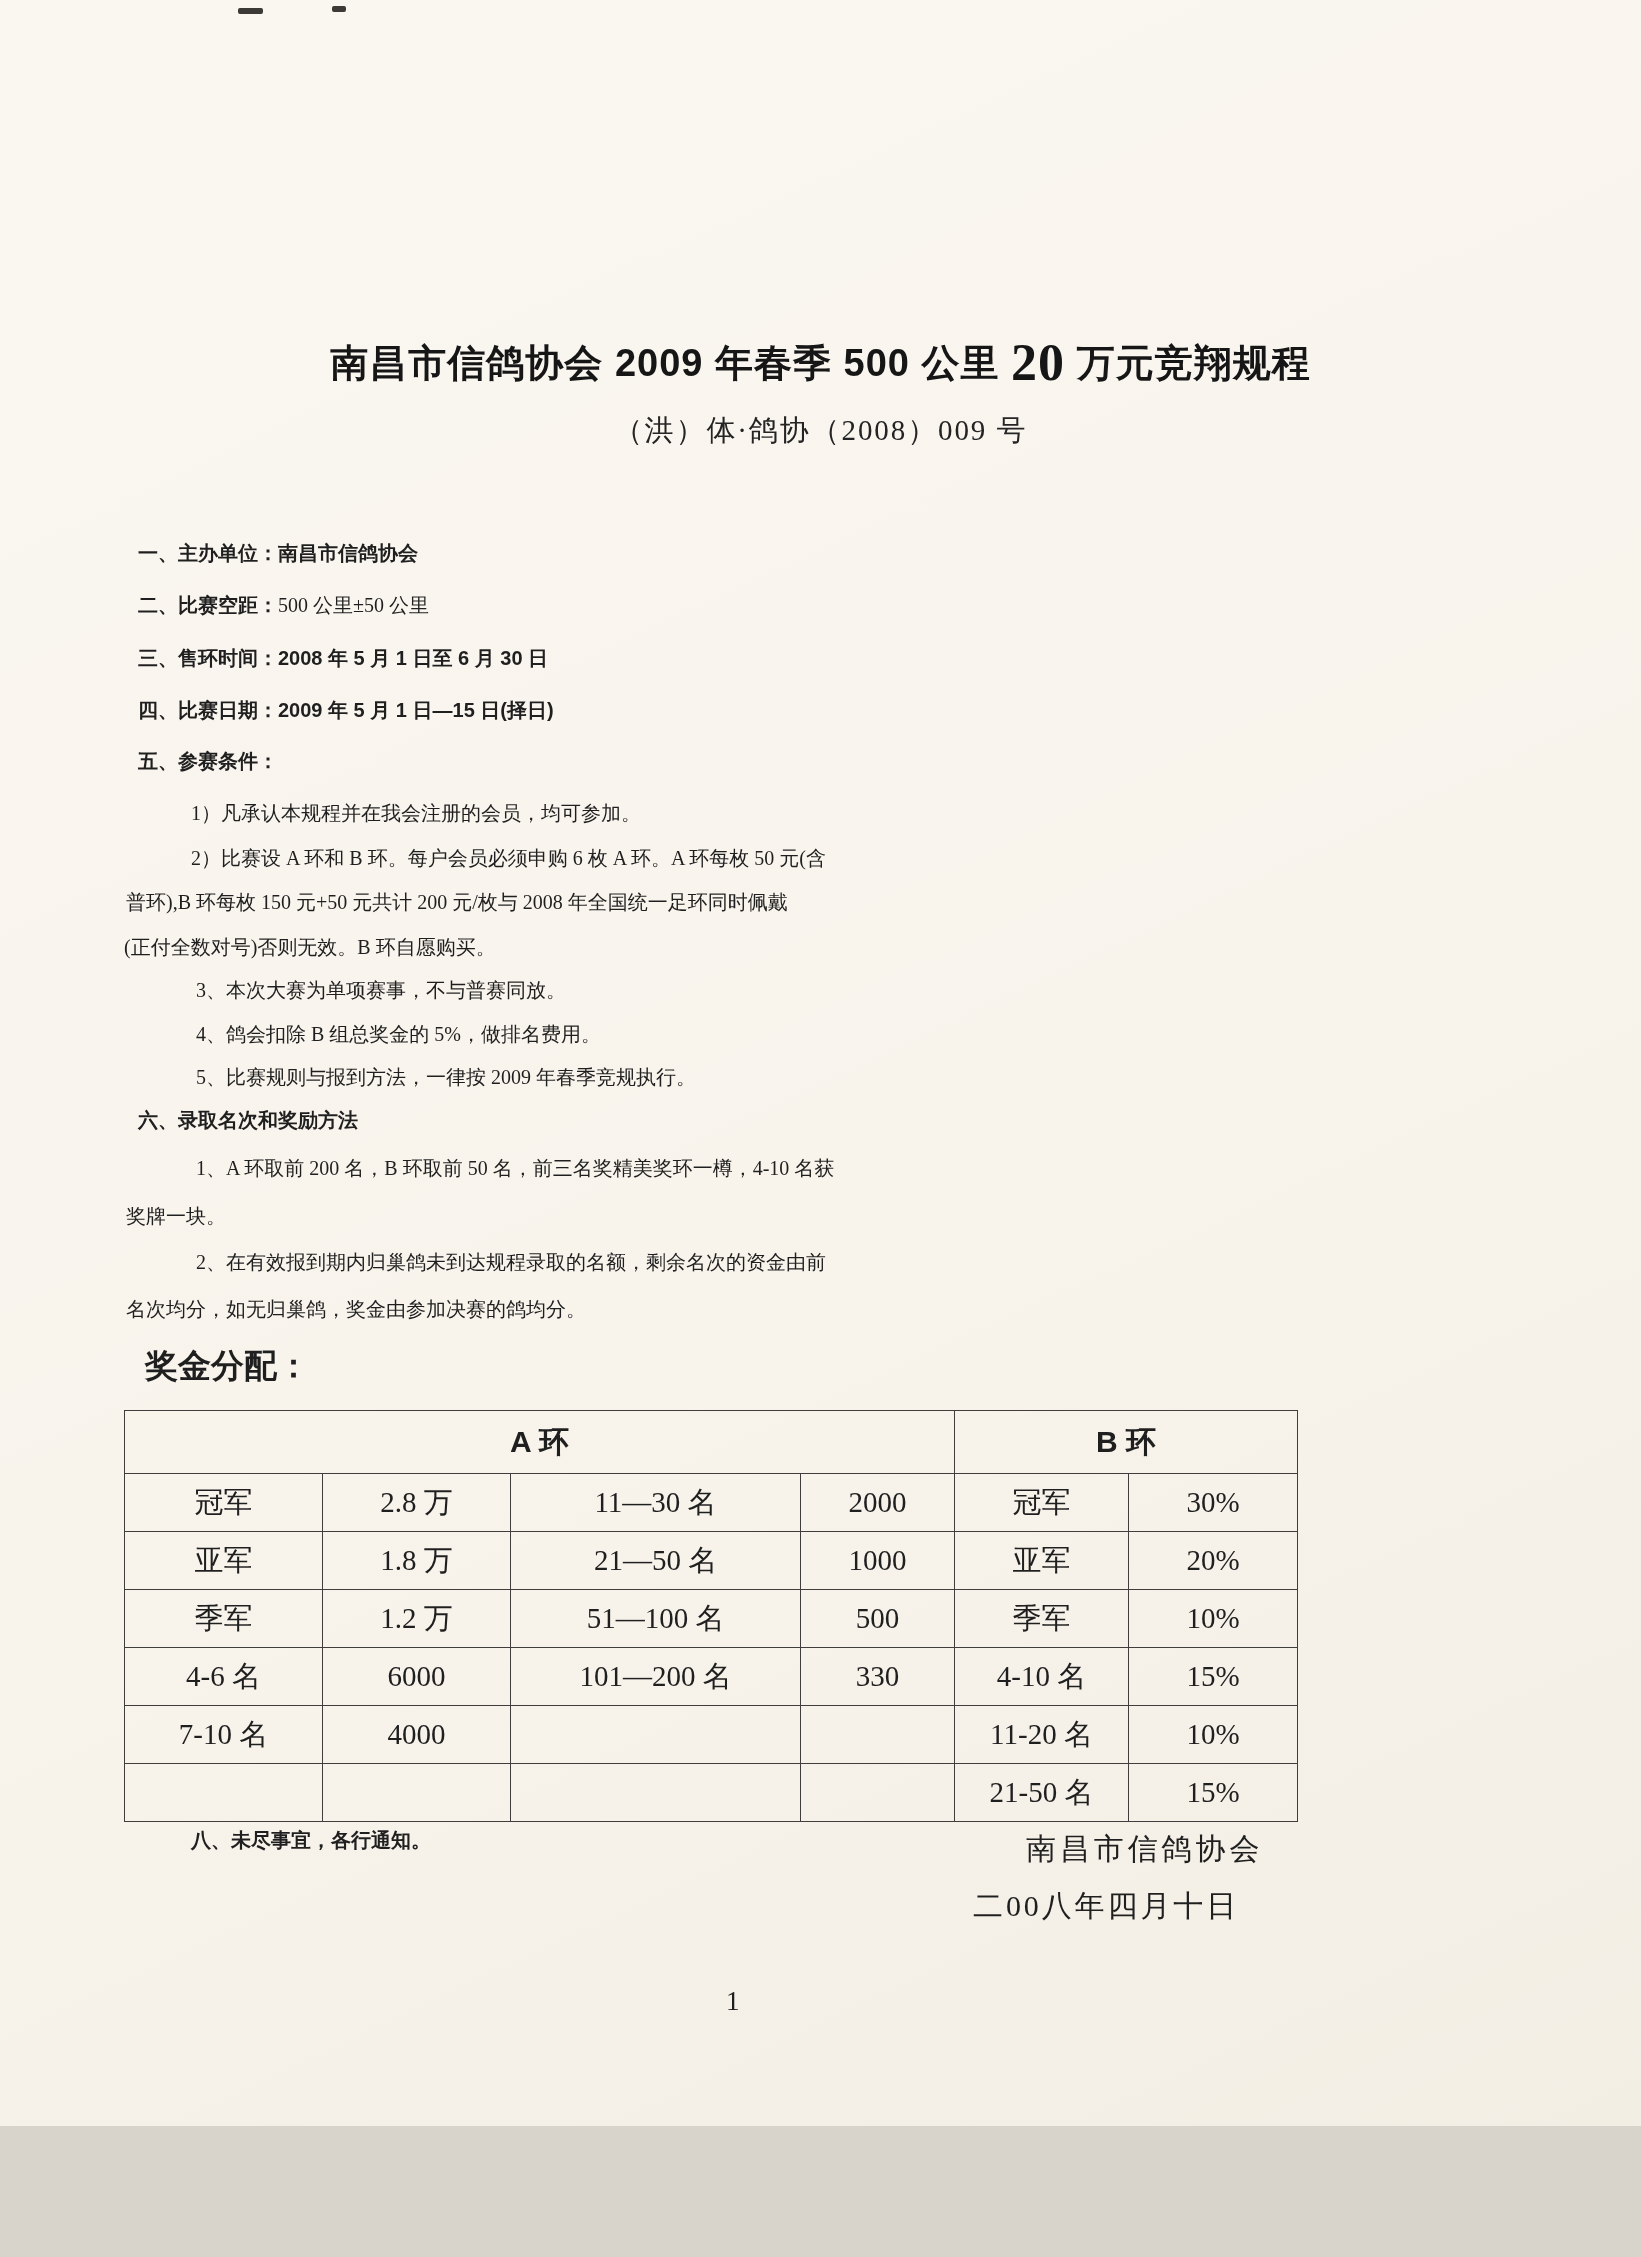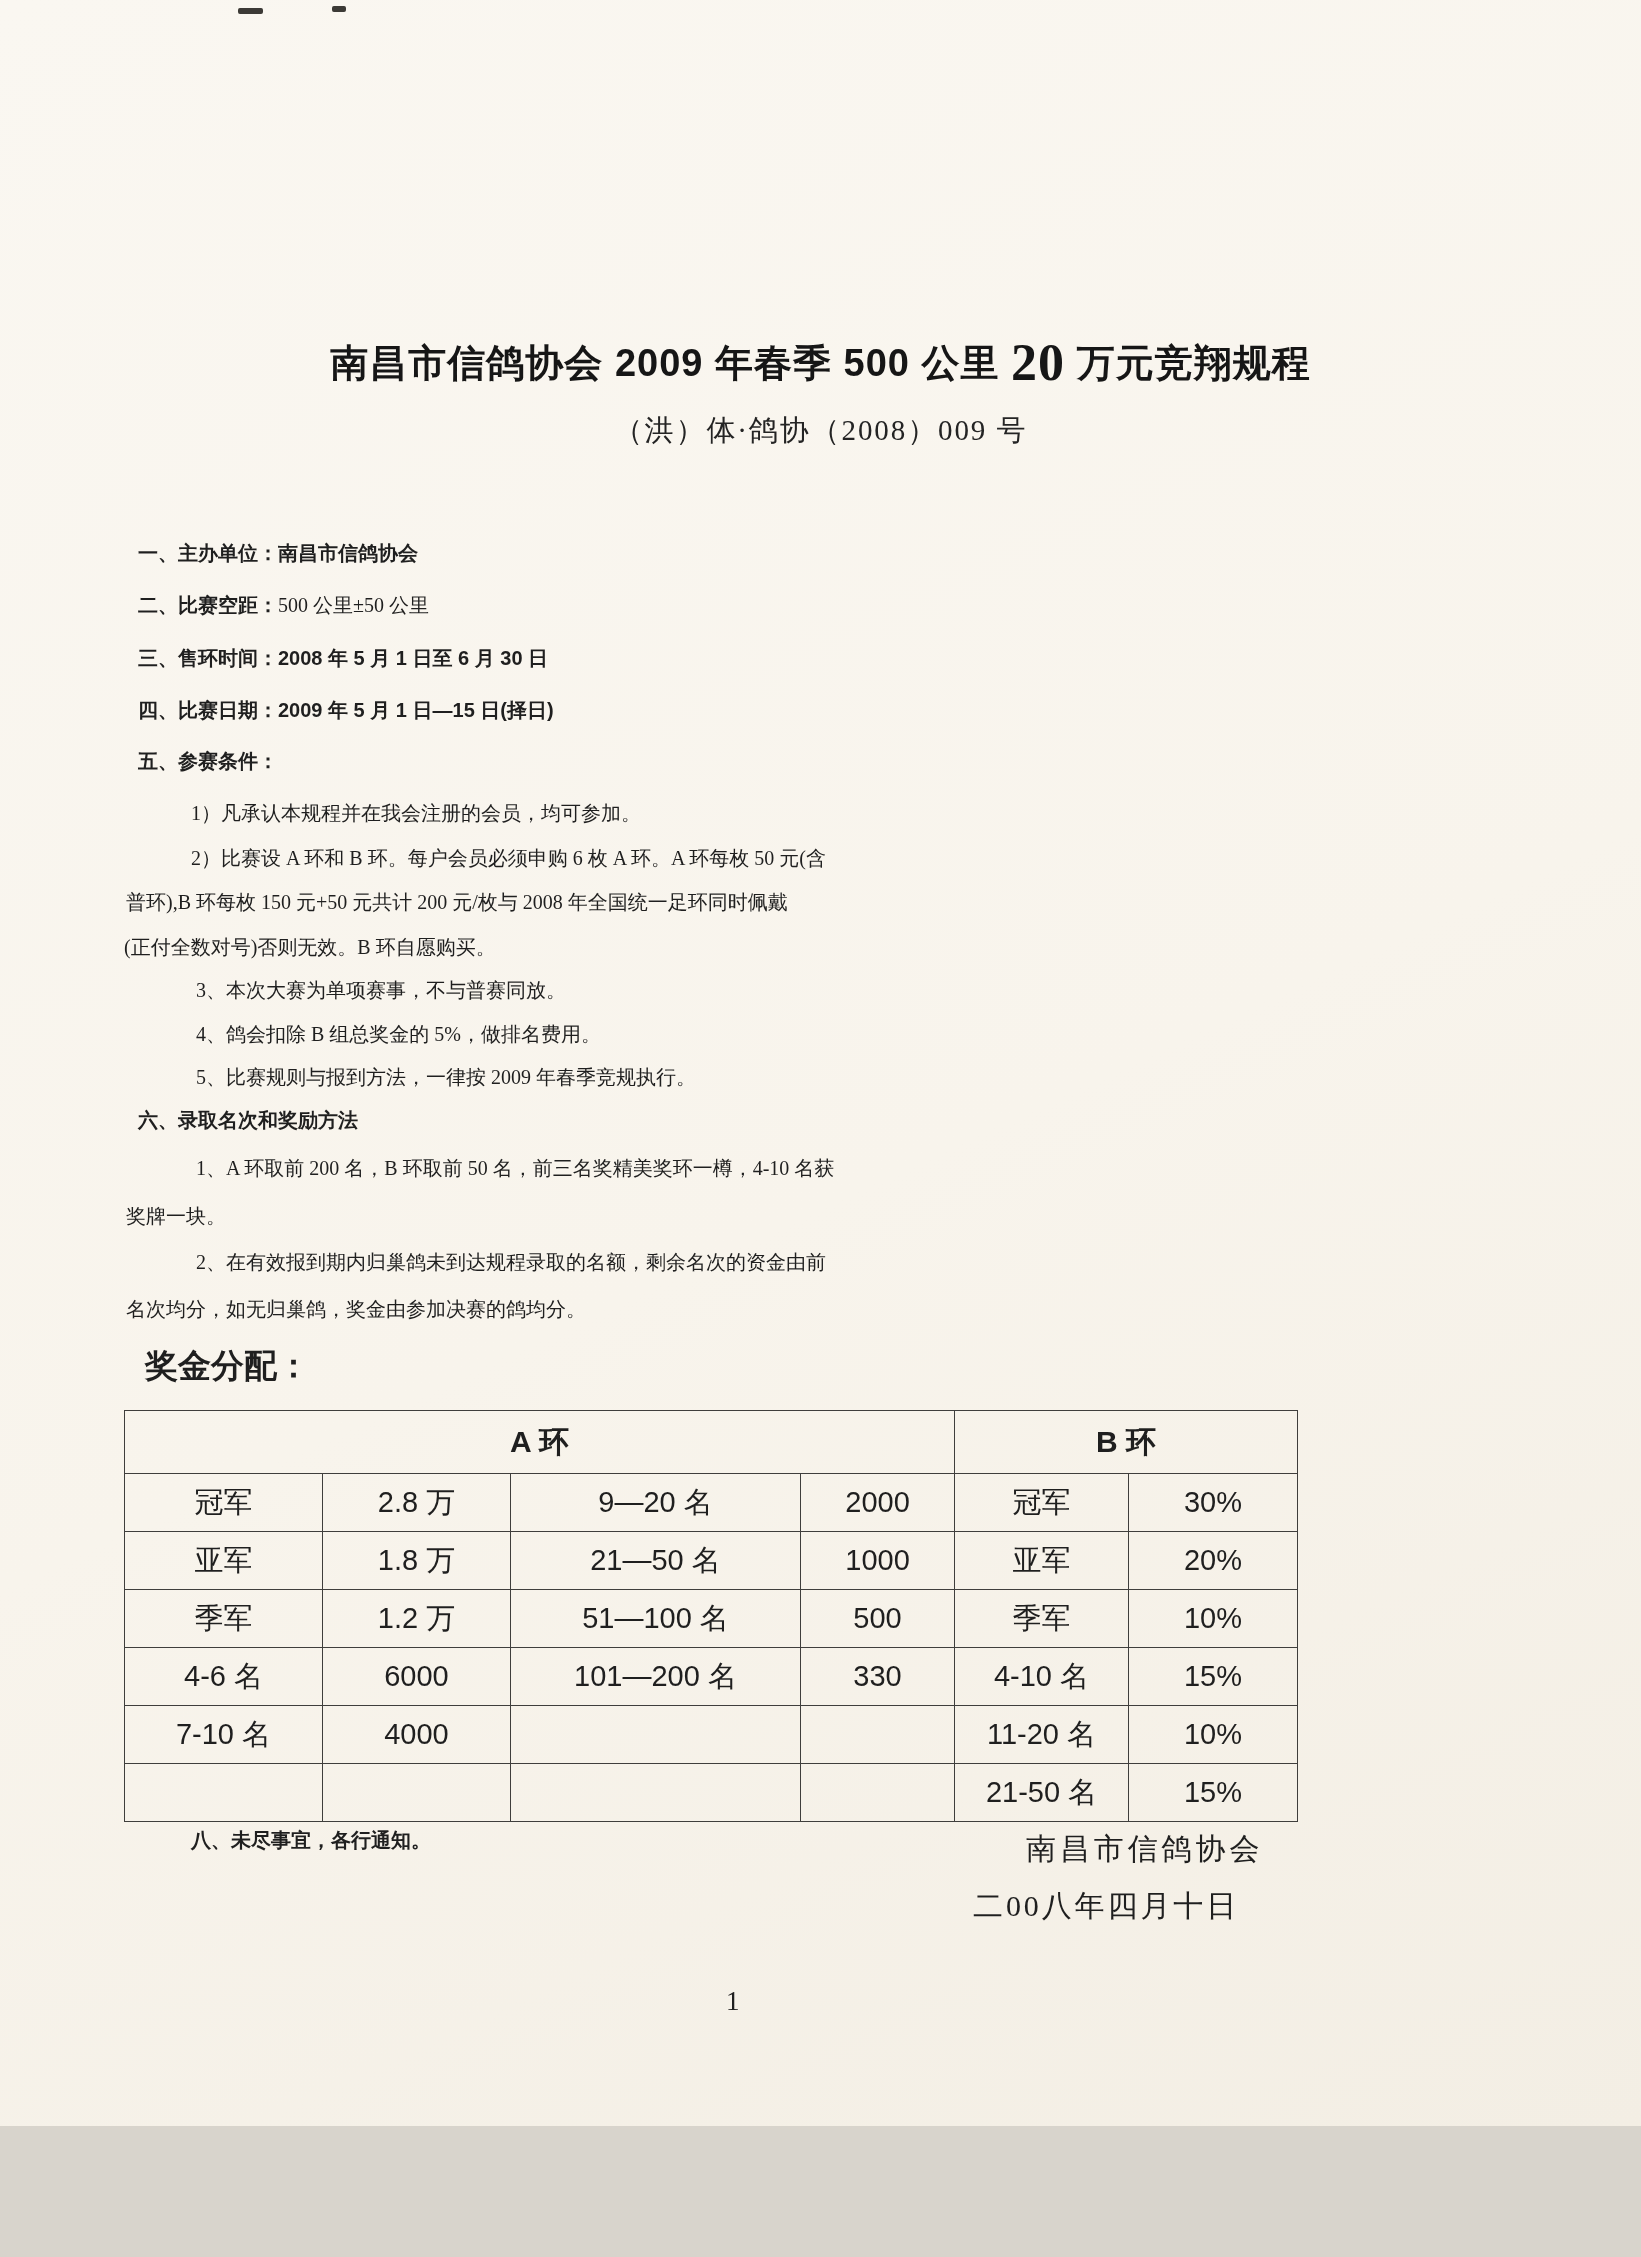--- a/index.html
+++ b/index.html
@@ -31,21 +31,21 @@
     border:1.9px solid #3f3e3c;
     text-align:center;vertical-align:middle;
     font-size:29px;color:#1f1f1f;
     height:49px;padding:4px;
     overflow:hidden;
   }
   .prize-table th{
     height:54px;font-size:30px;font-weight:bold;
     font-family:"Liberation Sans","DejaVu Sans",sans-serif;
   }
-  .prize-table td{font-family:Liberation Sans, sans-serif;margin-top:20px;}
+  .prize-table td{font-family:Liberation Serif, serif;margin-top:20px;}
   .watermark{
     position:absolute;right:7.7px;text-align:right;
     color:#fdfbf4;opacity:.92;font-weight:bold;
     font-family:"Liberation Sans","DejaVu Sans",sans-serif;
     text-shadow:0 0 1.9px rgba(210,200,185,.35);
   }
   .edge-artifact{
     position:absolute;right:0;top:2174px;width:5.8px;height:83px;
     background:#55524c;opacity:.85;
   }
@@ -102,21 +102,21 @@
         <col style="width:169px">
     </colgroup>
     <tbody>
         <tr>
       <th colspan="4">A 环</th>
       <th colspan="2">B 环</th>
     </tr>
     <tr>
       <td>冠军</td>
       <td>2.8 万</td>
-      <td>9—20 名</td>
+      <td>11—30 名</td>
       <td>2000</td>
       <td>冠军</td>
       <td>30%</td>
     </tr>
     <tr>
       <td>亚军</td>
       <td>1.8 万</td>
       <td>21—50 名</td>
       <td>1000</td>
       <td>亚军</td>

